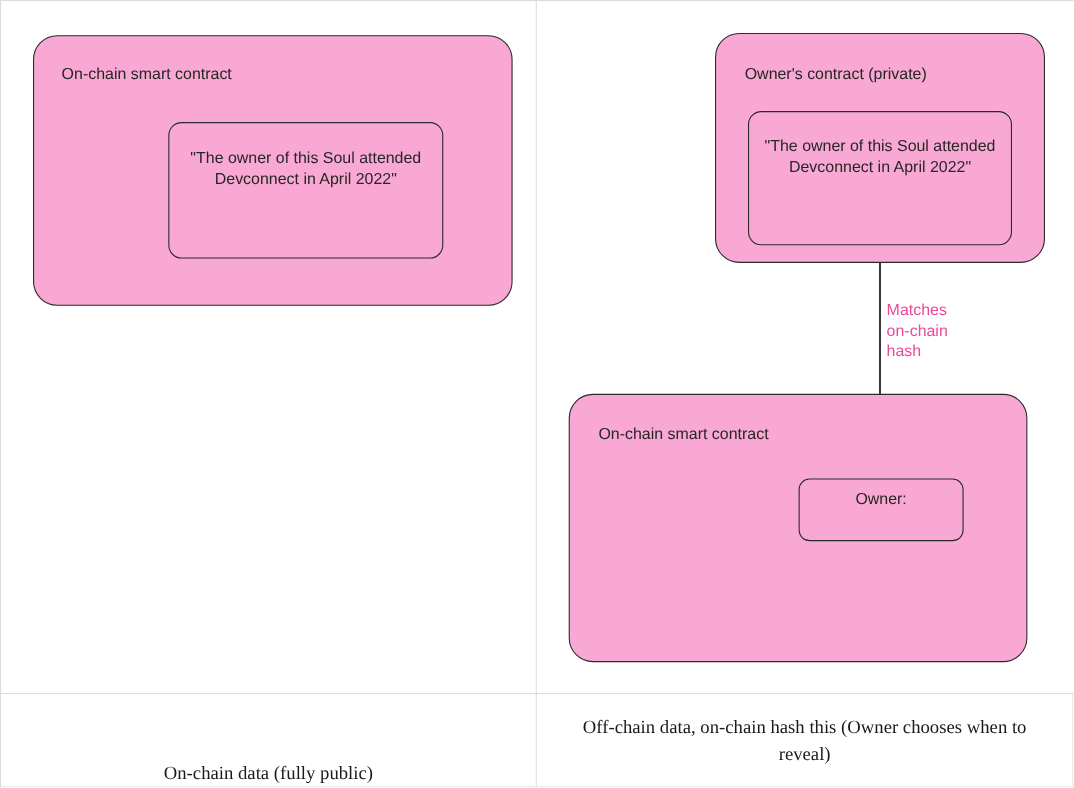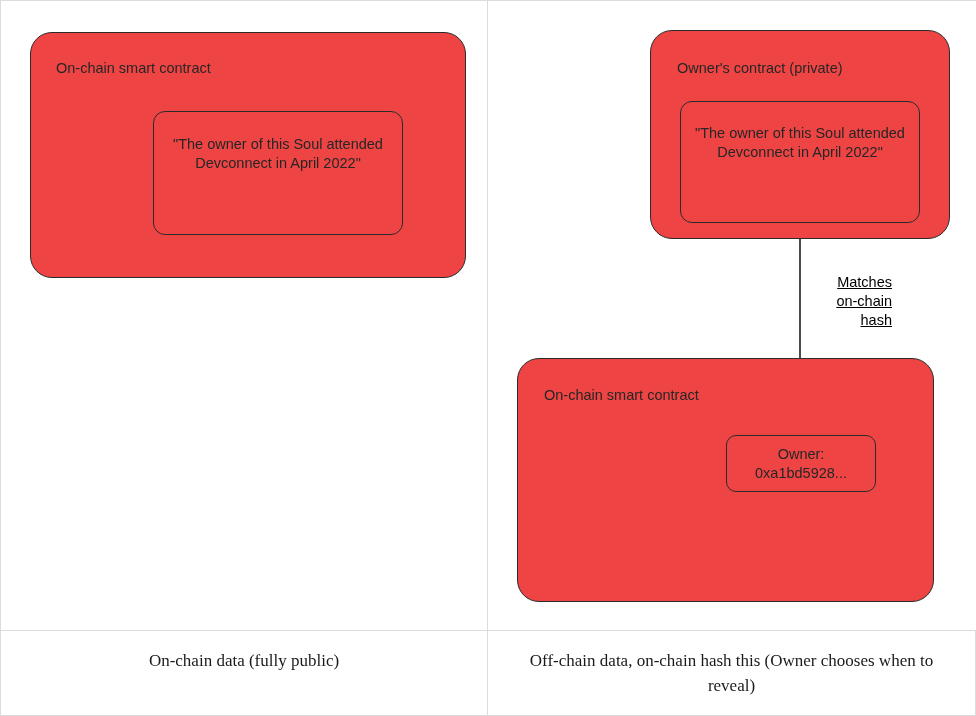--- a/index.html
+++ b/index.html
@@ -70,21 +70,21 @@
     position: absolute;
     left: 488px; top: 1px;
     width: 487px; height: 629px;
   }
 
   
   .box {
     position: absolute;
     box-sizing: border-box;
     border: 1.6px solid #2b2b2b;
-    background: #ef4444;
+    background: #f9a8d4;
   }
   .box-outer {
     border-radius: 22px;
   }
   .box-inner {
     border-radius: 12px;
   }
   .box-hash {
     border-radius: 10px;
   }
@@ -115,38 +115,37 @@
     left: 0; top: 0;
     width: 487px; height: 629px;
     overflow: visible;
     pointer-events: none;
   }
 
   .arrow-label {
     position: absolute;
     font-size: 14.5px;
     line-height: 19px;
-    color: #000000;
-    text-align: right;
+    color: #ec4899;
+    text-align: left;
     white-space: pre-line;
-    text-decoration: underline;
   }
 
   
   .cell-caption {
     position: absolute;
     top: 631px;
     height: 84px;
     display: flex;
     align-items: flex-start;
     justify-content: center;
     box-sizing: border-box;
     padding-top: 17px;
   }
-  .cell-caption-left  { left: 1px;   width: 486px; }
+  .cell-caption-left  { left: 1px;   width: 486px; align-items: flex-end; }
   .cell-caption-right { left: 488px; width: 487px; }
 
   .caption-text {
     font-family: "Liberation Serif", "DejaVu Serif", serif;
     font-size: 17px;
     line-height: 25px;
     color: #1a1a1a;
     text-align: center;
     max-width: 440px;
   }
@@ -200,21 +199,20 @@
     <div class="arrow-label" style="left:318px; top:272px; width:86px;">Matches
 on-chain
 hash</div>
 
     <div class="box box-outer" style="left:29px; top:357px; width:417px; height:244px;">
       <div class="box-title" style="left:26px; top:27px;">On-chain smart contract</div>
     </div>
 
     <div class="box box-hash" style="left:238px; top:434px; width:150px; height:57px;">
       <div class="box-inner-text" style="top:9px;">Owner:</div>
-      <div class="box-inner-text" style="top:28px;">0xa1bd5928...</div>
     </div>
 
   </div>
 
   <div class="cell-caption cell-caption-left">
     <div class="caption-text">On-chain data (fully public)</div>
   </div>
 
   <div class="cell-caption cell-caption-right">
     <div class="caption-text">Off-chain data, on-chain hash this (Owner chooses when to reveal)</div>

